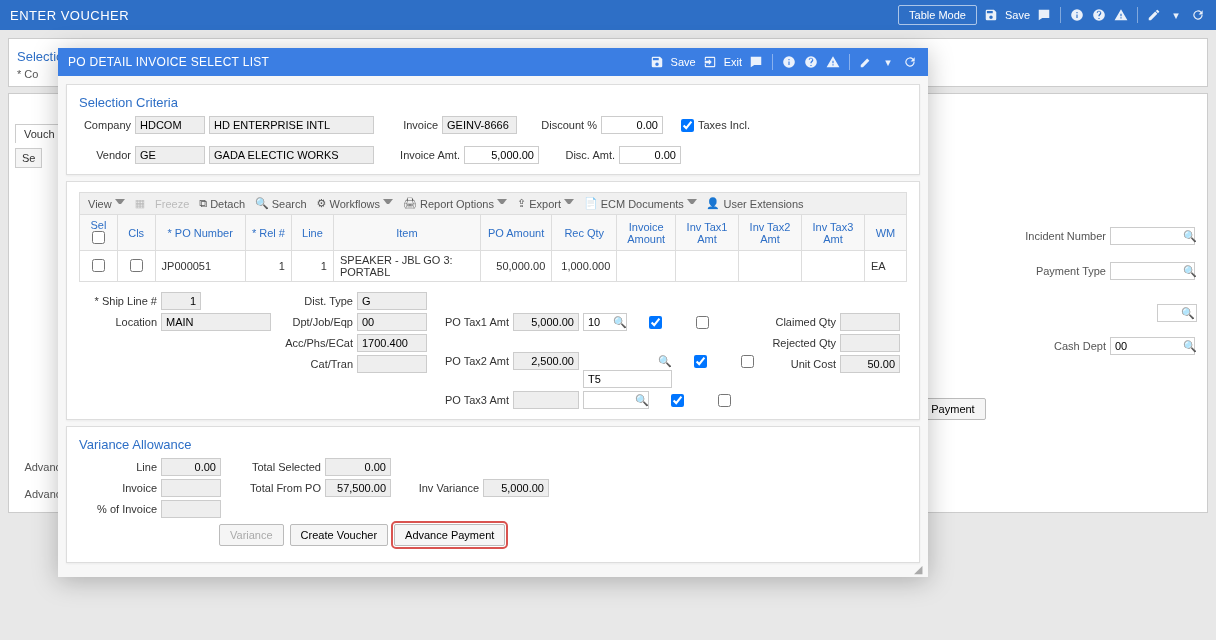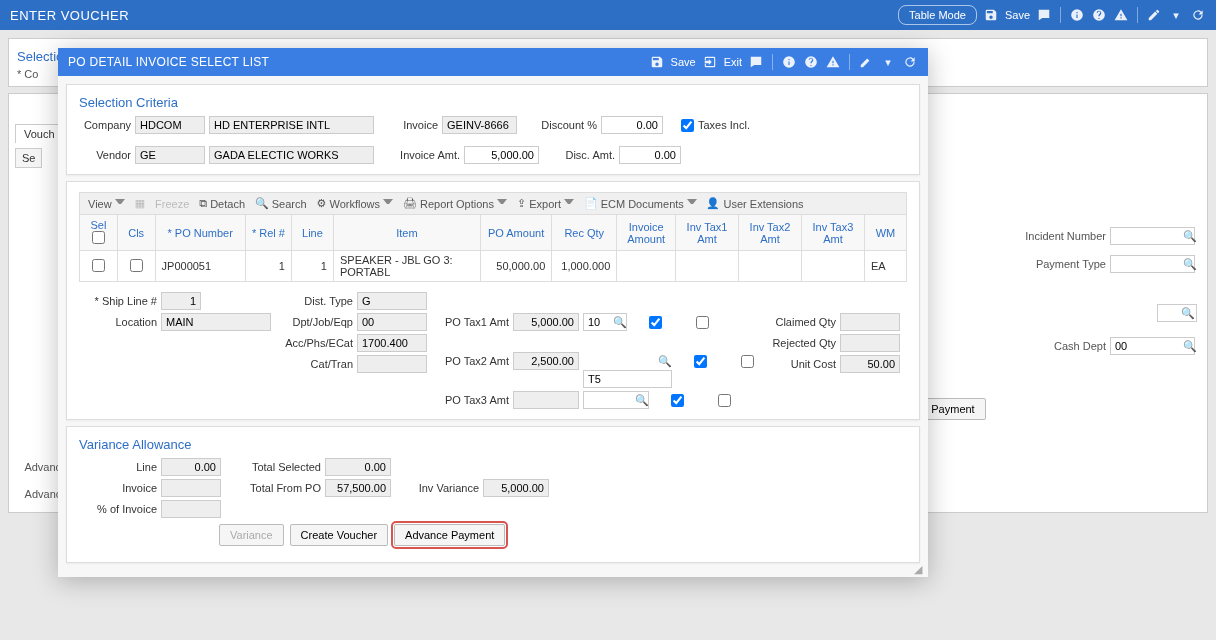--- a/index.html
+++ b/index.html
@@ -2,21 +2,21 @@
 <html><head>
 <meta charset="utf-8">
 <style>
 * { box-sizing: border-box; margin: 0; padding: 0; font-family: Arial, sans-serif; }
 body { background: #e8e8e8; font-size: 11px; color: #333; overflow: hidden; width: 1216px; height: 640px; position: relative; }
 
 
 .top-header { background: #2e6fc6; color: #fff; height: 30px; display: flex; align-items: center; padding: 0 10px; justify-content: space-between; }
 .top-header-title { font-size: 13px; letter-spacing: 0.5px; }
 .top-header-actions { display: flex; align-items: center; gap: 6px; }
-.hdr-btn { border: 1px solid rgba(255,255,255,0.6); background: transparent; color: #fff; padding: 3px 10px; font-size: 11px; cursor: pointer; border-radius: 8px; }
+.hdr-btn { border: 1px solid rgba(255,255,255,0.6); background: transparent; color: #fff; padding: 3px 10px; font-size: 11px; cursor: pointer; border-radius: 2px; }
 .hdr-icon { width: 16px; height: 16px; display: inline-flex; align-items: center; justify-content: center; color: #fff; cursor: pointer; opacity: 0.9; }
 .hdr-sep { width: 1px; height: 16px; background: rgba(255,255,255,0.4); margin: 0 2px; }
 
 
 .bg-page { position: absolute; top: 30px; left: 0; right: 0; bottom: 0; padding: 8px; filter: none; }
 .bg-section-title { color: #2e6fc6; font-size: 13px; padding: 4px 0; }
 .bg-label { color: #555; font-size: 11px; }
 .bg-field-row { display: flex; align-items: center; gap: 4px; margin: 3px 0; }
 .bg-input { background: #fff; border: 1px solid #ccc; height: 18px; padding: 0 4px; font-size: 11px; }
 .bg-input.ro { background: #eee; }
@@ -126,21 +126,21 @@
 
 <div class="bg-page">
   <div style="width:100%; border:1px solid #ccc; background:#fff; padding:6px 8px; margin-bottom:6px;">
     <div class="bg-section-title">Selection</div>
     <span class="bg-label">* Co</span>
   </div>
   <div style="width:100%; border:1px solid #ccc; background:#fff; padding:6px 8px; position:relative; height:420px;">
     <span style="position:absolute; top:30px; left:6px; border:1px solid #ccc; border-bottom:none; padding:3px 8px; background:#fff;">Vouch</span>
     <span style="position:absolute; top:54px; left:6px; border:1px solid #ccc; padding:3px 6px; background:#f5f5f5;">Se</span>
 
-    <div style="position:absolute; right:10px; top:130px; display:flex; flex-direction:column; gap:4px;">
+    <div style="position:absolute; right:10px; top:130px; display:flex; flex-direction:column; gap:11px;">
       <div class="bg-field-row">
           <span class="bg-label" style="width:100px; text-align:right;">Incident Number</span>
           <input class="bg-input" style="width: 85px;">
           <span class="bg-search-ico" style="margin-left:-16px;">🔍</span>
         </div>
       <div class="bg-field-row">
           <span class="bg-label" style="width:100px; text-align:right;">Payment Type</span>
           <input class="bg-input" style="width: 85px;">
           <span class="bg-search-ico" style="margin-left:-16px;">🔍</span>
         </div>

